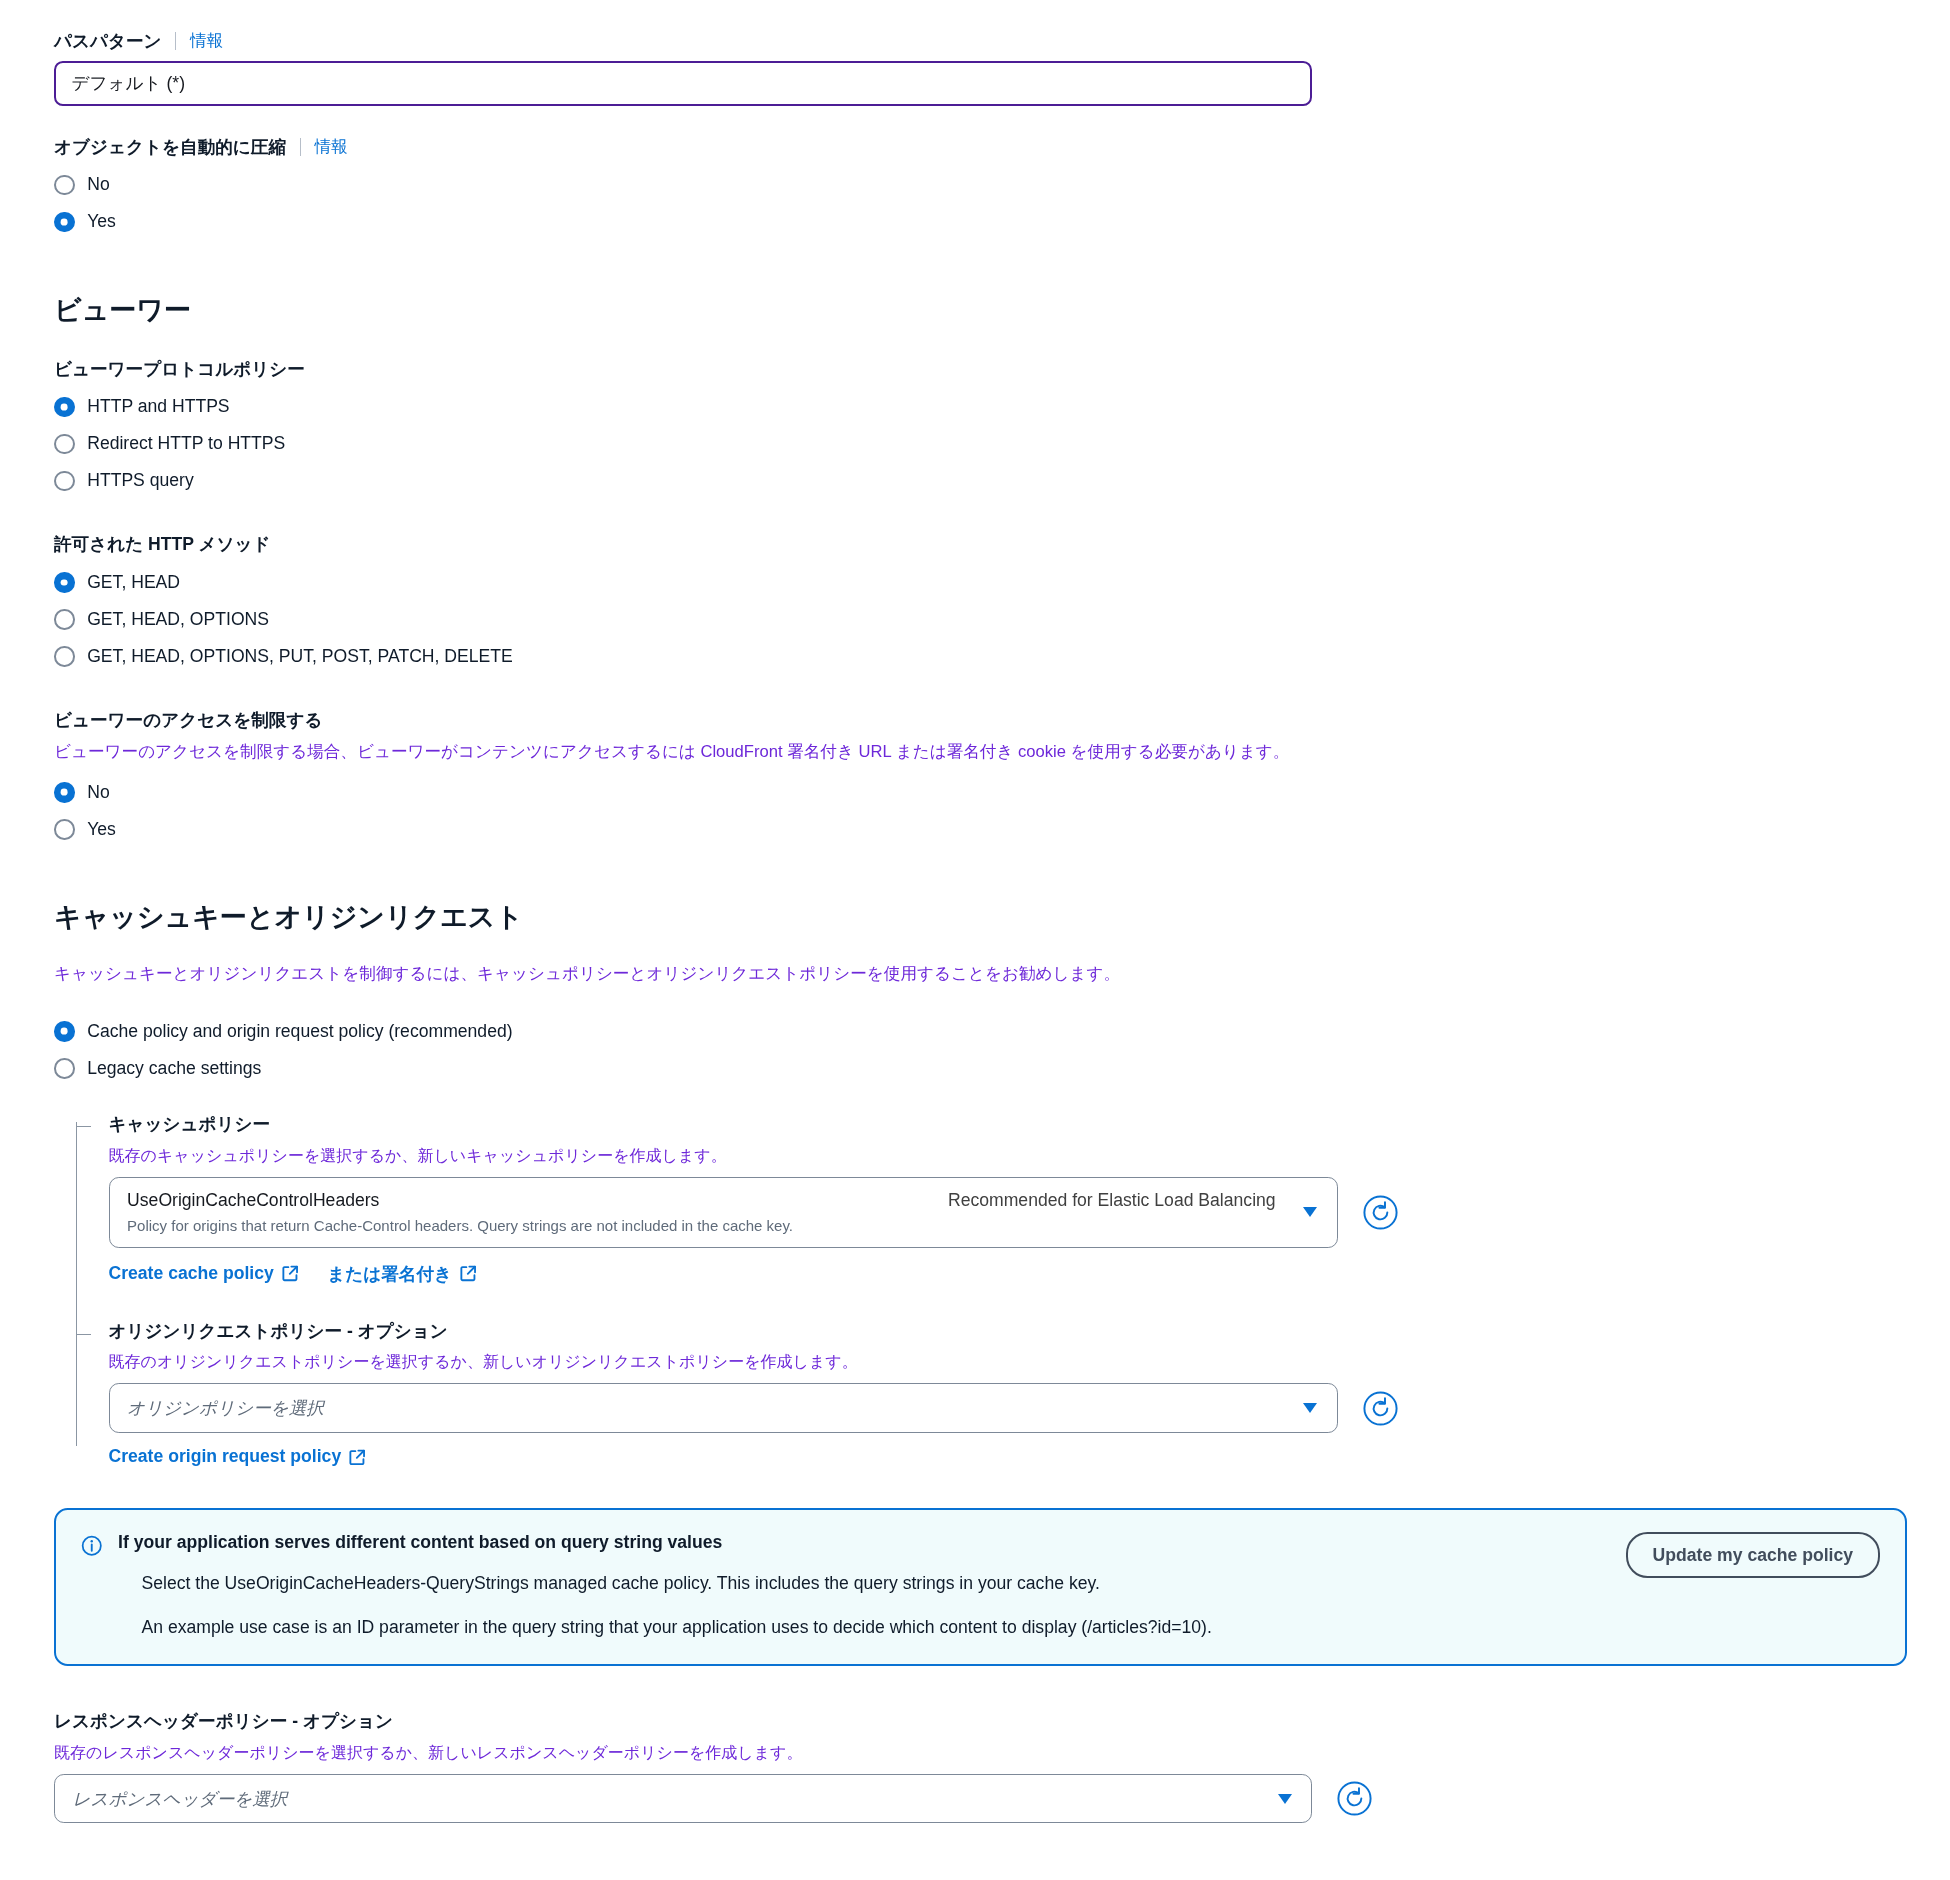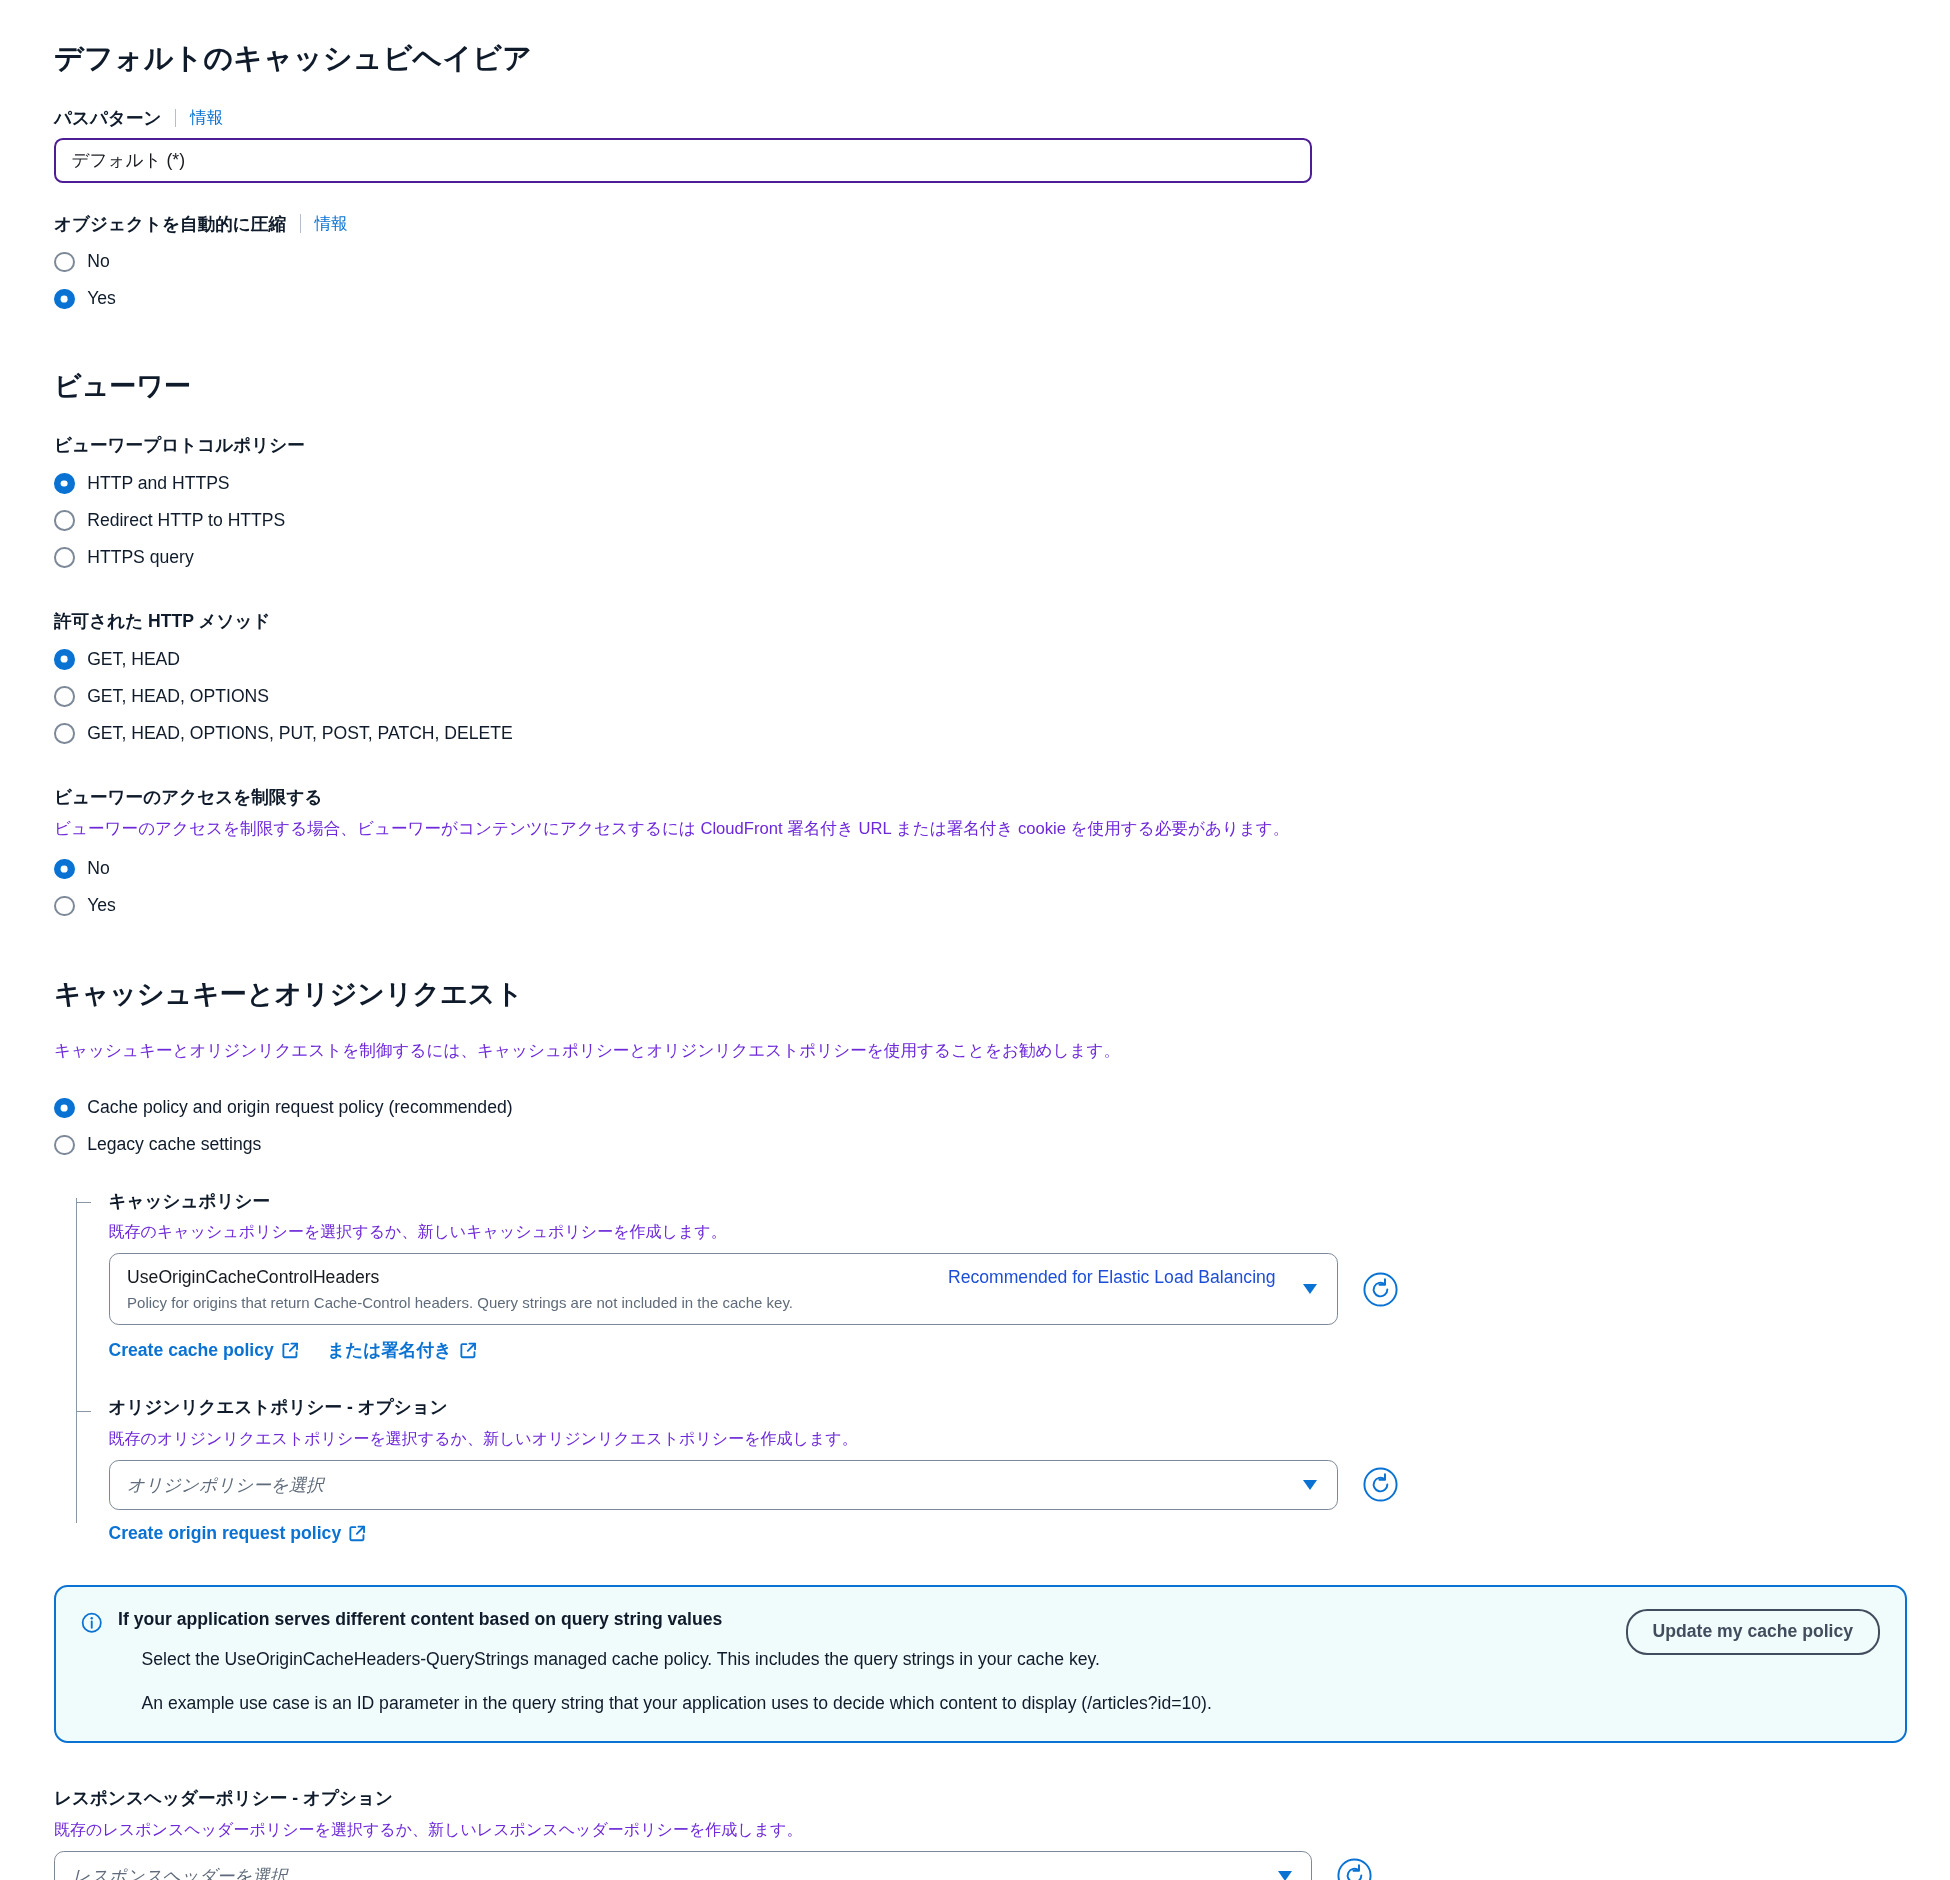--- a/index.html
+++ b/index.html
@@ -165,21 +165,21 @@
     align-items: baseline;
     justify-content: space-between;
     gap: 19.5px;
   }
   .select-value {
     font-size: 17.6px;
     color: #16191f;
   }
   .select-badge {
     font-size: 17.6px;
-    color: #1d4ed8;
+    color: #404040;
     white-space: nowrap;
     padding-right: 3.9px;
   }
   .select-sub {
     font-size: 15px;
     color: #5f6b7a;
     margin-top: 5.9px;
   }
   .select-placeholder {
     font-size: 17.6px;
@@ -262,21 +262,20 @@
     white-space: nowrap;
   }
   .mt-lg { margin-top: 43px; }
   .mt-md { margin-top: 33px; }
 </style>
 </head>
 <body>
 
 <div class="page">
 
-  <h1 class="section-title">デフォルトのキャッシュビヘイビア</h1>
 
   <div class="field-label">
     <span>パスパターン</span>
     <span class="divider"></span>
     <a class="info-link">情報</a>
   </div>
   <div class="text-input">デフォルト (*)</div>
 
   <div class="field-label" style="margin-top:29px;">
     <span>オブジェクトを自動的に圧縮</span>

